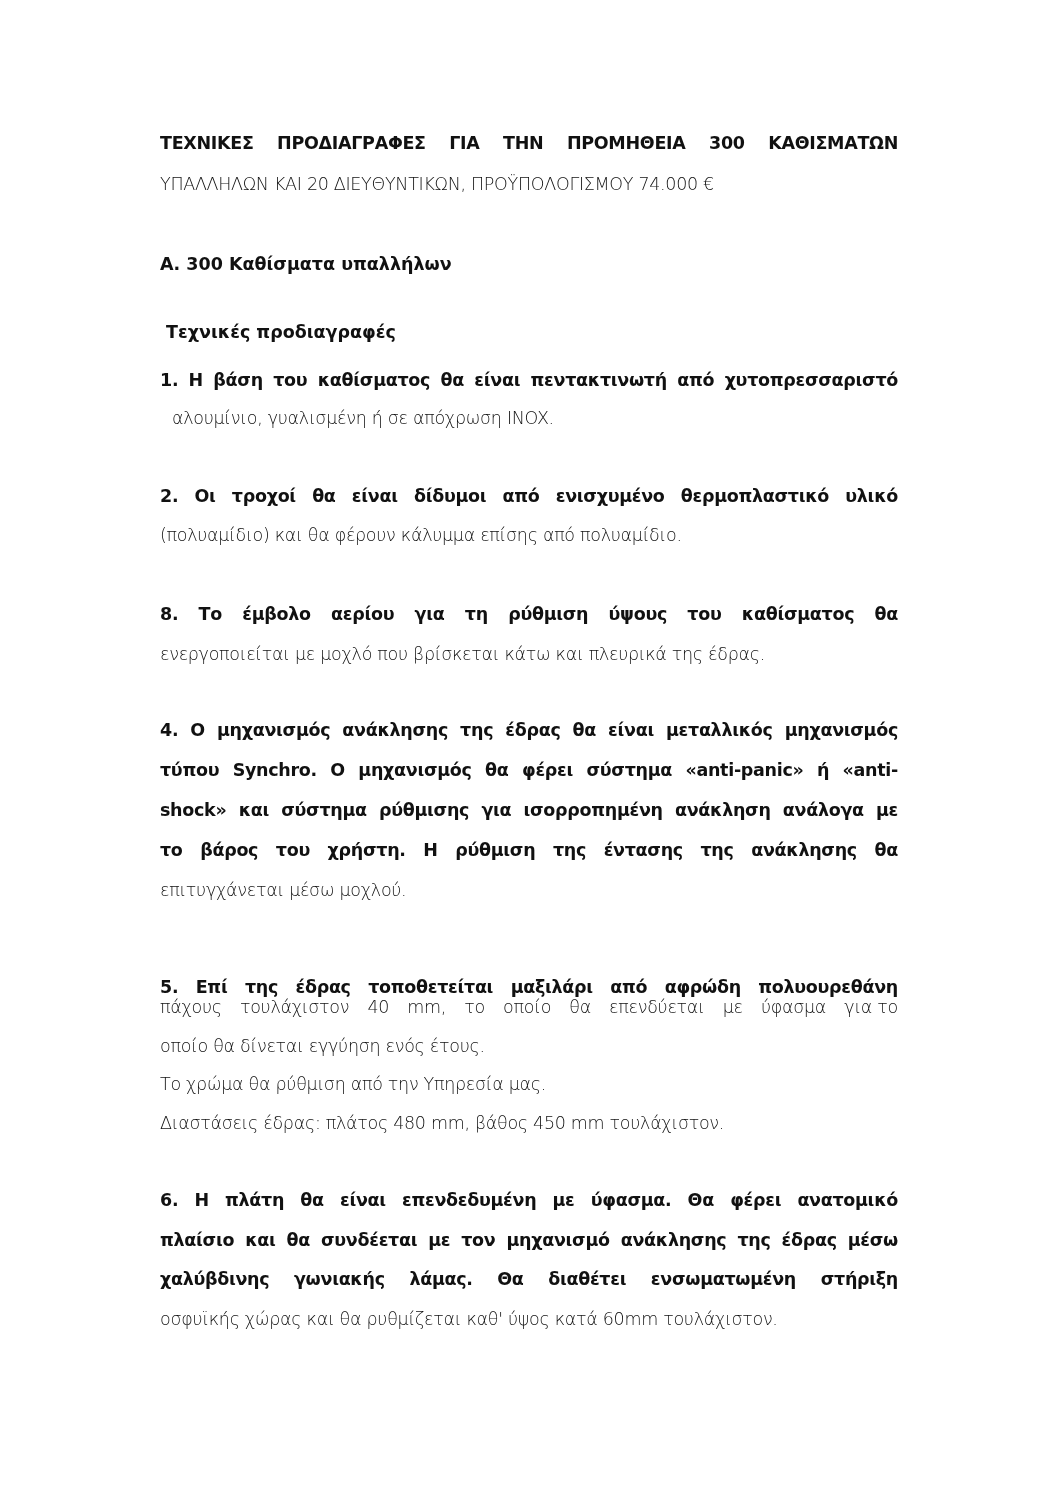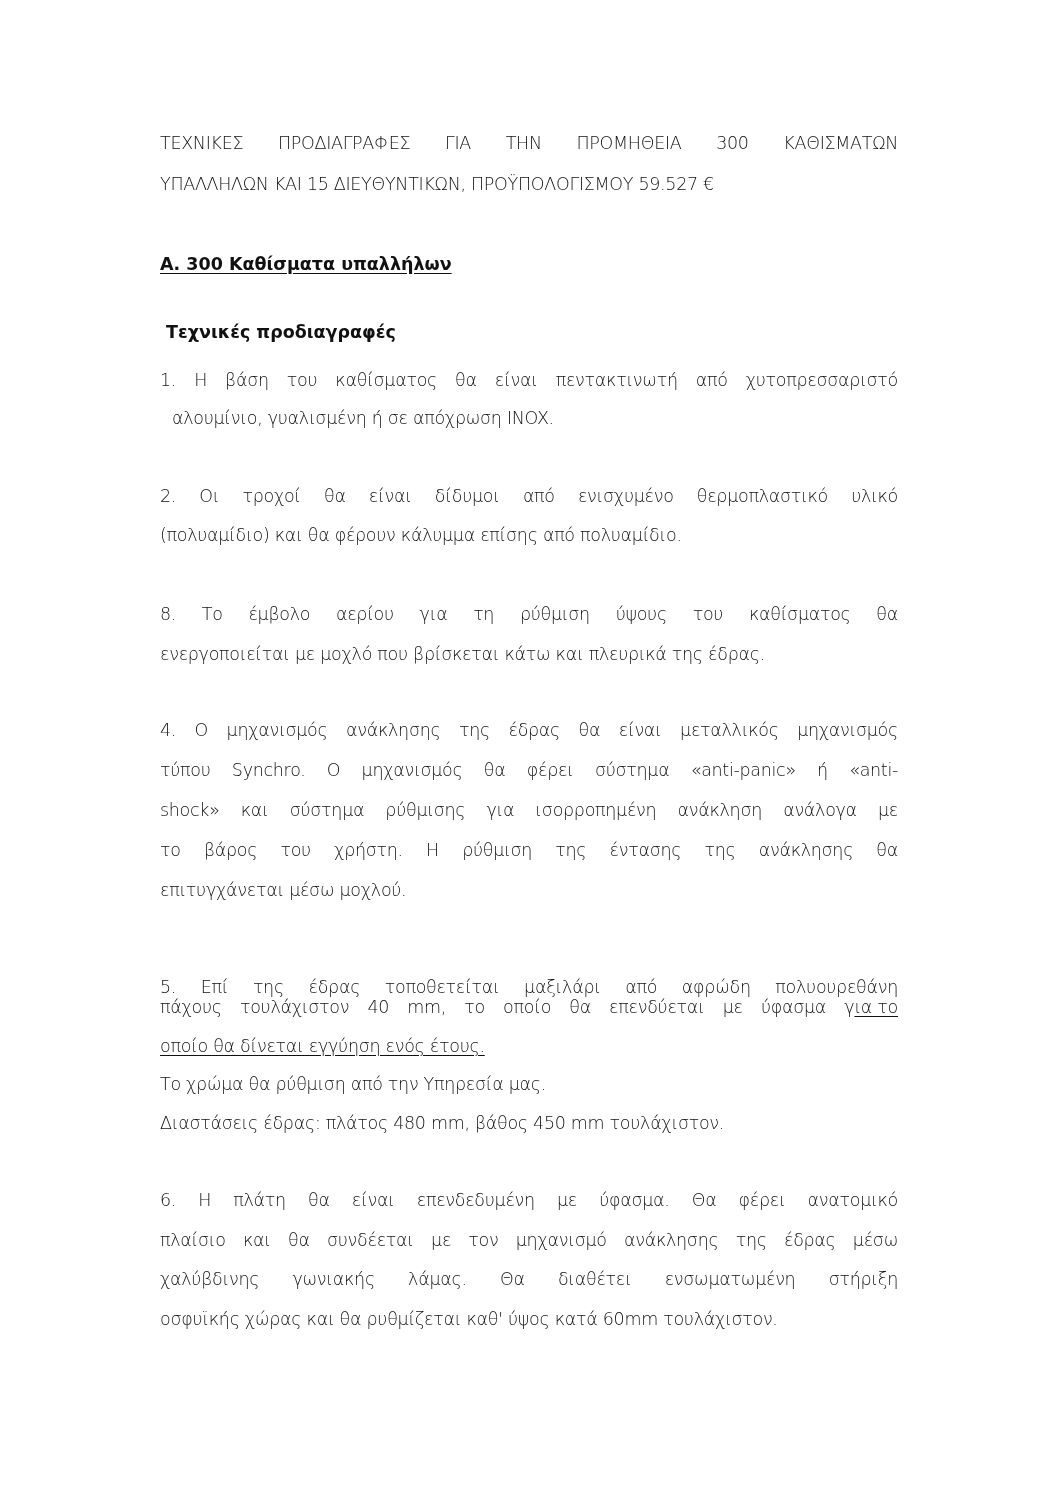--- a/index.html
+++ b/index.html
@@ -1,28 +1,28 @@
 <!DOCTYPE html>
 <html><head>
   <meta charset="utf-8">
   <style>
     html, body { margin: 0; padding: 0; background: #ffffff; }
     body { width: 1058px; height: 1497px; position: relative; overflow: hidden; color: #111; }
     .page { position: absolute; left: 160px; top: 0; width: 738px; font-family: "DejaVu Sans", sans-serif; font-size: 17.5px; font-weight: 300; letter-spacing: -0.3px; }
     .line { position: absolute; left: 0; white-space: nowrap; line-height: 24px; }
-    .just { width: 738px; text-align: justify; text-align-last: justify; }
+    .just { width: 738px; text-align: justify; text-align-last: justify; font-weight: bold; }
     .bold { font-weight: bold; font-size: 17.5px; letter-spacing: 0; }
-    .u { text-decoration: underline; text-underline-offset: 3px; text-align: center; }
+    .u { text-underline-offset: 3px; text-align: center; }
   </style>
 </head>
 <body>
 
 <div class="page">
   <div class="line just" style="top:131px">ΤΕΧΝΙΚΕΣ ΠΡΟΔΙΑΓΡΑΦΕΣ ΓΙΑ ΤΗΝ ΠΡΟΜΗΘΕΙΑ 300 ΚΑΘΙΣΜΑΤΩΝ</div>
-  <div class="line" style="top:172px">ΥΠΑΛΛΗΛΩΝ ΚΑΙ 15 ΔΙΕΥΘΥΝΤΙΚΩΝ, ΠΡΟΫΠΟΛΟΓΙΣΜΟΥ  59.527 €</div>
+  <div class="line" style="top:172px">ΥΠΑΛΛΗΛΩΝ ΚΑΙ 20 ΔΙΕΥΘΥΝΤΙΚΩΝ, ΠΡΟΫΠΟΛΟΓΙΣΜΟΥ  74.000 €</div>
 
   <div class="line bold u" style="top:252px">Α. 300 Καθίσματα υπαλλήλων </div>
   <div class="line bold" style="top:320px; left:6px">Τεχνικές προδιαγραφές</div>
 
   <div class="line just" style="top:368px">1. Η βάση του καθίσματος θα είναι πεντακτινωτή  από χυτοπρεσσαριστό</div>
   <div class="line" style="top:406px; left:12px">αλουμίνιο,  γυαλισμένη ή σε απόχρωση INOX.</div>
 
   <div class="line just" style="top:484px">2. Οι τροχοί θα   είναι δίδυμοι από ενισχυμένο θερμοπλαστικό υλικό</div>
   <div class="line" style="top:523px">(πολυαμίδιο)  και θα φέρουν κάλυμμα επίσης από πολυαμίδιο.</div>
 

